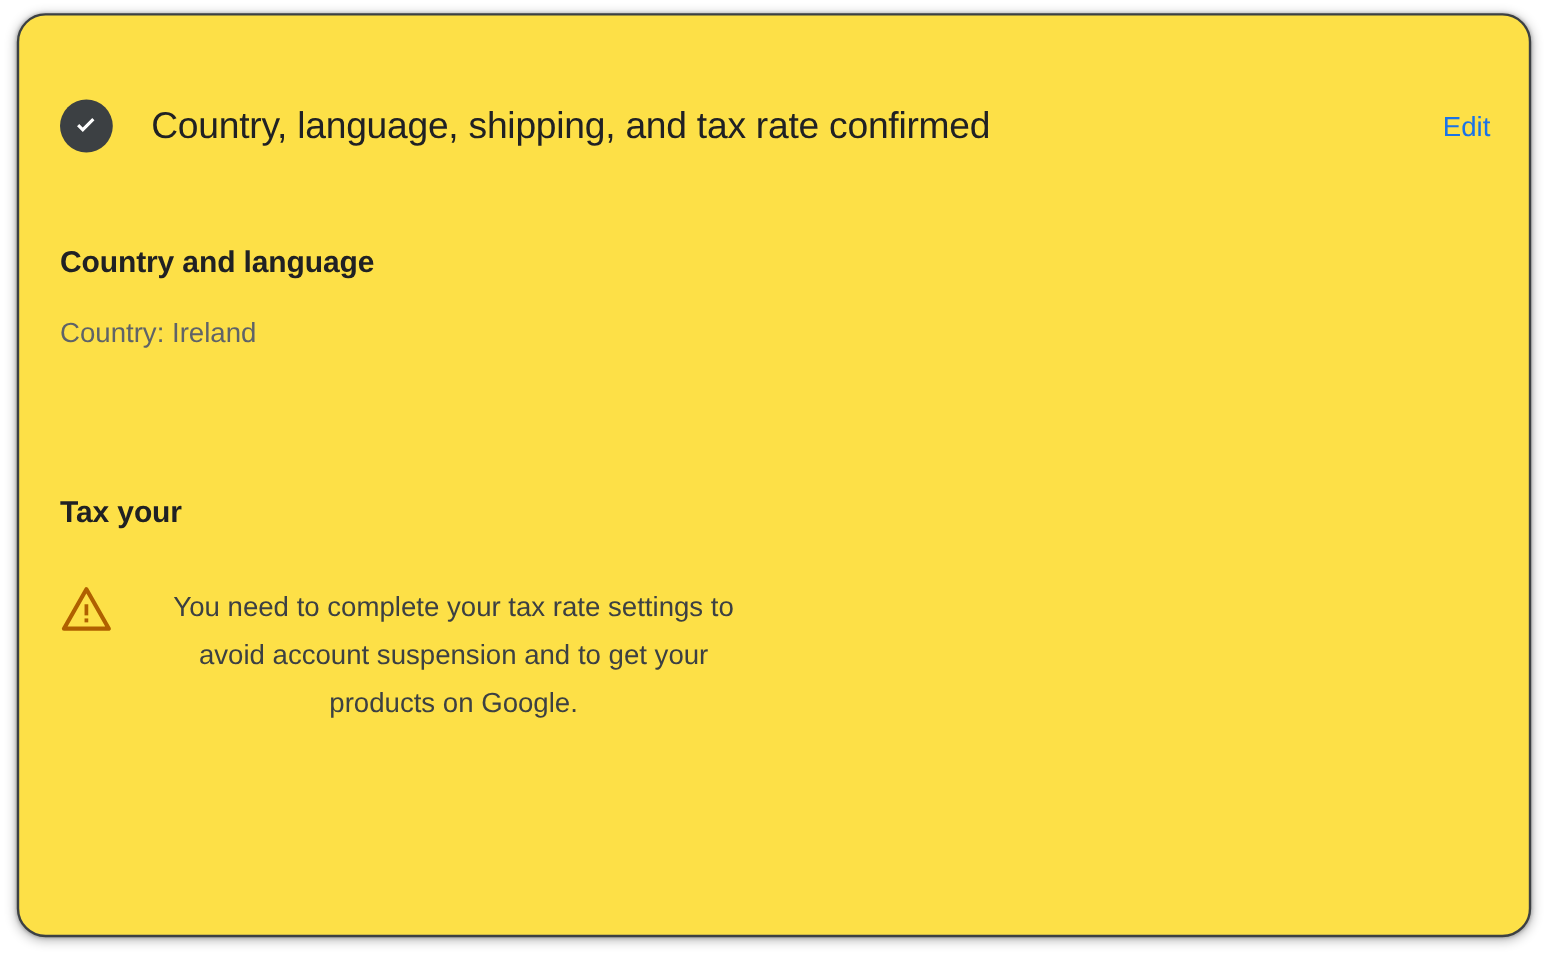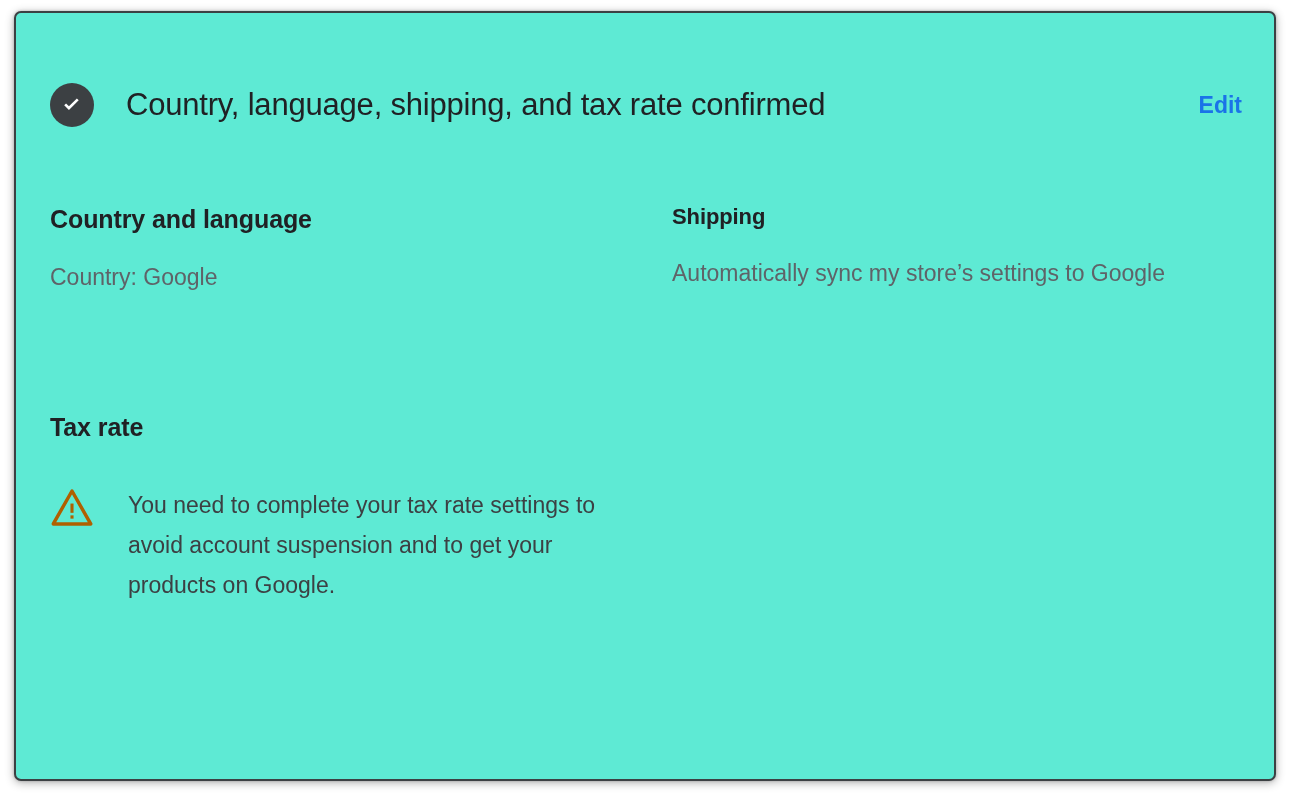--- a/index.html
+++ b/index.html
@@ -12,23 +12,23 @@
     -webkit-font-smoothing: antialiased;
   }
 
   #card {
     position: absolute;
     left: 14px;
     top: 11px;
     width: 1262px;
     height: 770px;
     box-sizing: border-box;
-    background: #5eead4;
+    background: #fde047;
     border: 2px solid #3c4043;
-    border-radius: 7px;
+    border-radius: 24px;
     box-shadow: 0 2px 10px rgba(0,0,0,0.30), 0 0 3px rgba(0,0,0,0.22);
     overflow: hidden;
   }
 
   
   #header {
     position: absolute;
     left: 34px;
     top: 70px;
     right: 32px;
@@ -56,21 +56,21 @@
     color: #202124;
     letter-spacing: -0.2px;
     white-space: nowrap;
     flex: 1 1 auto;
   }
 
   #edit-link {
     flex: 0 0 auto;
     font-size: 23px;
     line-height: 28px;
-    font-weight: 700;
+    font-weight: 400;
     color: #1a73e8;
     cursor: pointer;
     white-space: nowrap;
     margin-left: 8px;
   }
 
   
   .col-left {
     position: absolute;
     left: 34px;
@@ -139,20 +139,21 @@
   }
   #warning-icon svg { display: block; }
 
   #warning-text {
     margin-left: 32px;
     font-size: 23px;
     line-height: 40px;
     font-weight: 400;
     color: #3c4043;
     max-width: 500px;
+    text-align: center;
   }
 </style>
 </head>
 <body>
 
 <div id="card">
 
   <div id="header">
 
     <div id="check-badge">
@@ -161,30 +162,26 @@
       </svg>
     </div>
 
     <div id="header-title">Country, language, shipping, and tax rate confirmed</div>
 
     <div id="edit-link">Edit</div>
   </div>
 
   <div class="col-left" id="country-section">
     <div class="h-big">Country and language</div>
-    <div class="body-text">Country: Google</div>
+    <div class="body-text">Country: Ireland</div>
   </div>
 
-  <div class="col-right" id="shipping-section">
-    <div class="h-small">Shipping</div>
-    <div class="body-text-wrap">Automatically sync my store’s settings to Google</div>
-  </div>
 
   <div class="col-left" id="tax-section">
-    <div class="h-big">Tax rate</div>
+    <div class="h-big">Tax your</div>
 
     <div id="warning-row">
       <div id="warning-icon">
         <svg width="44" height="40" viewBox="0 0 24 22" aria-hidden="true">
           <path d="M12 2.2 22.3 20.3H1.7z" fill="none" stroke="#b06000" stroke-width="1.9" stroke-linejoin="round"></path>
           <rect x="11.15" y="9.1" width="1.7" height="5.1" fill="#b06000"></rect>
           <rect x="11.15" y="15.6" width="1.7" height="1.8" fill="#b06000"></rect>
         </svg>
       </div>
       <div id="warning-text">You need to complete your tax rate settings to avoid account suspension and to get your products on Google.</div>

